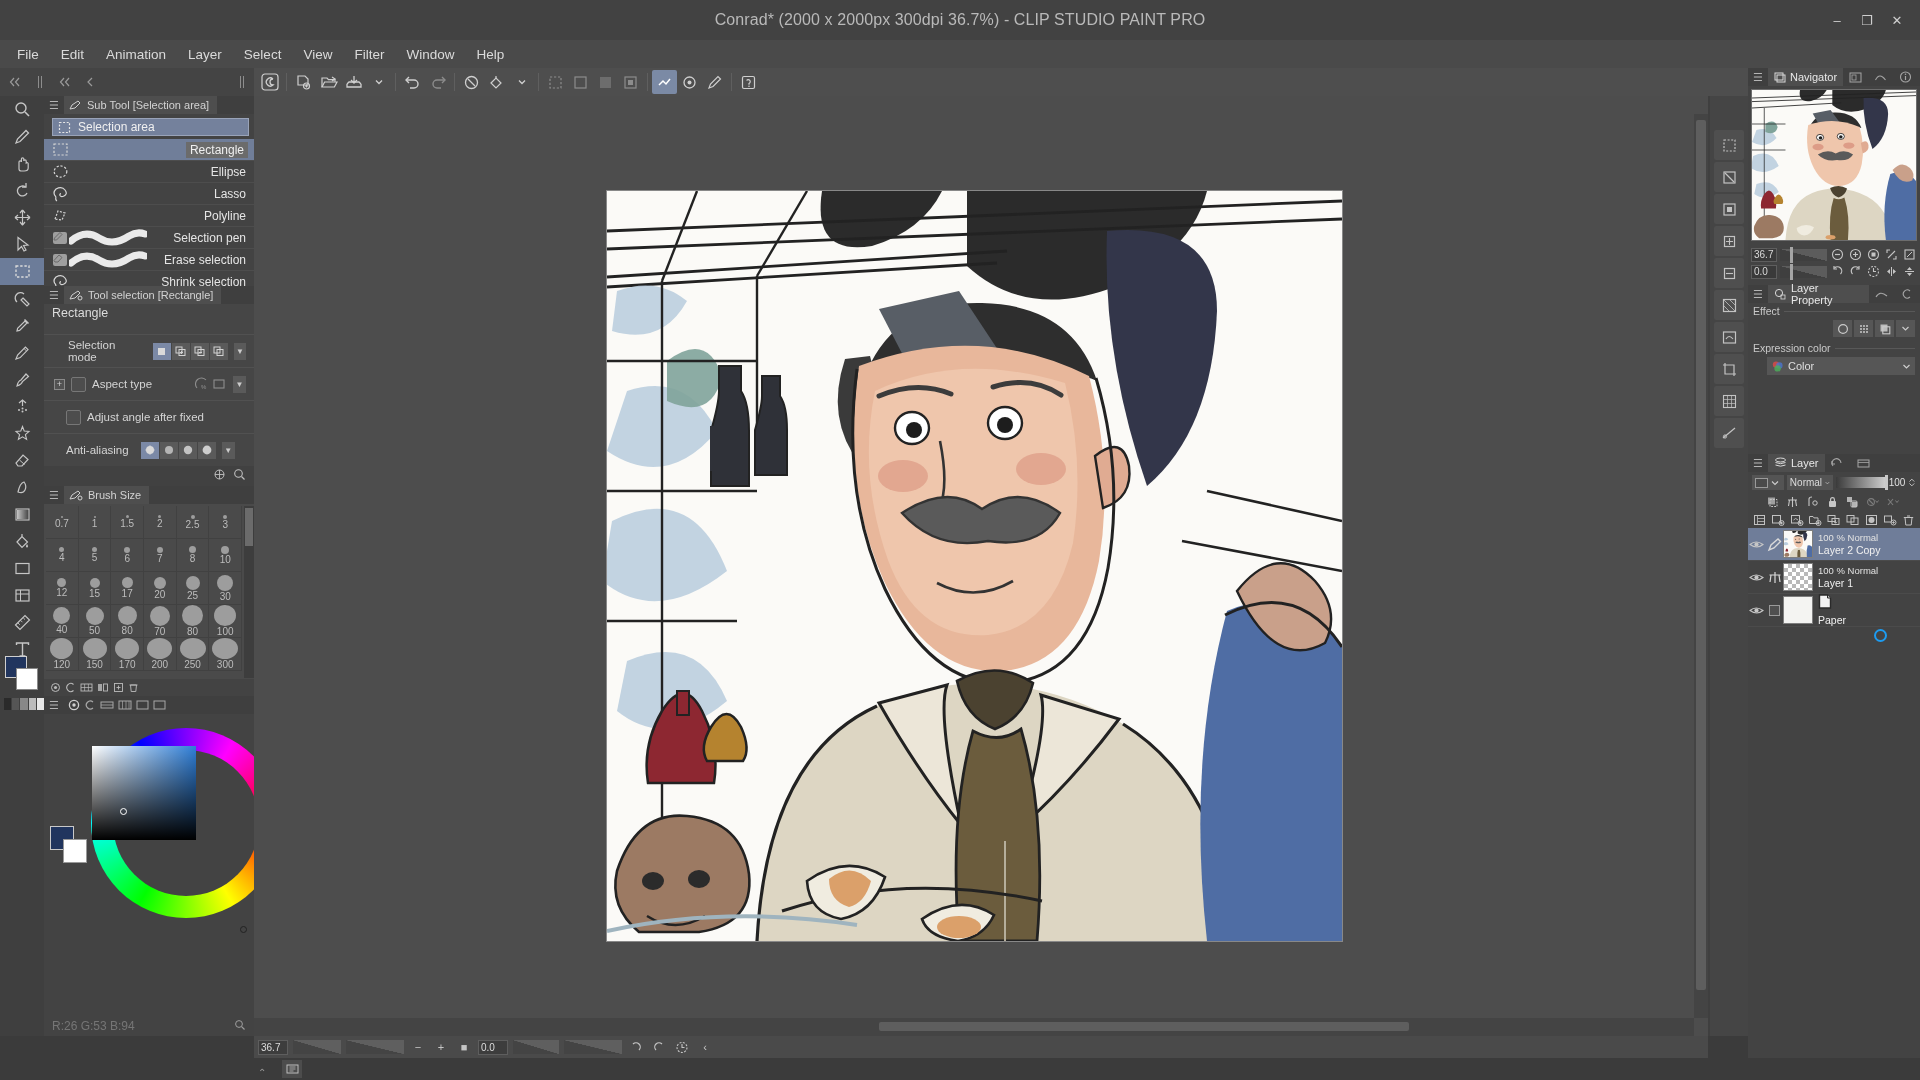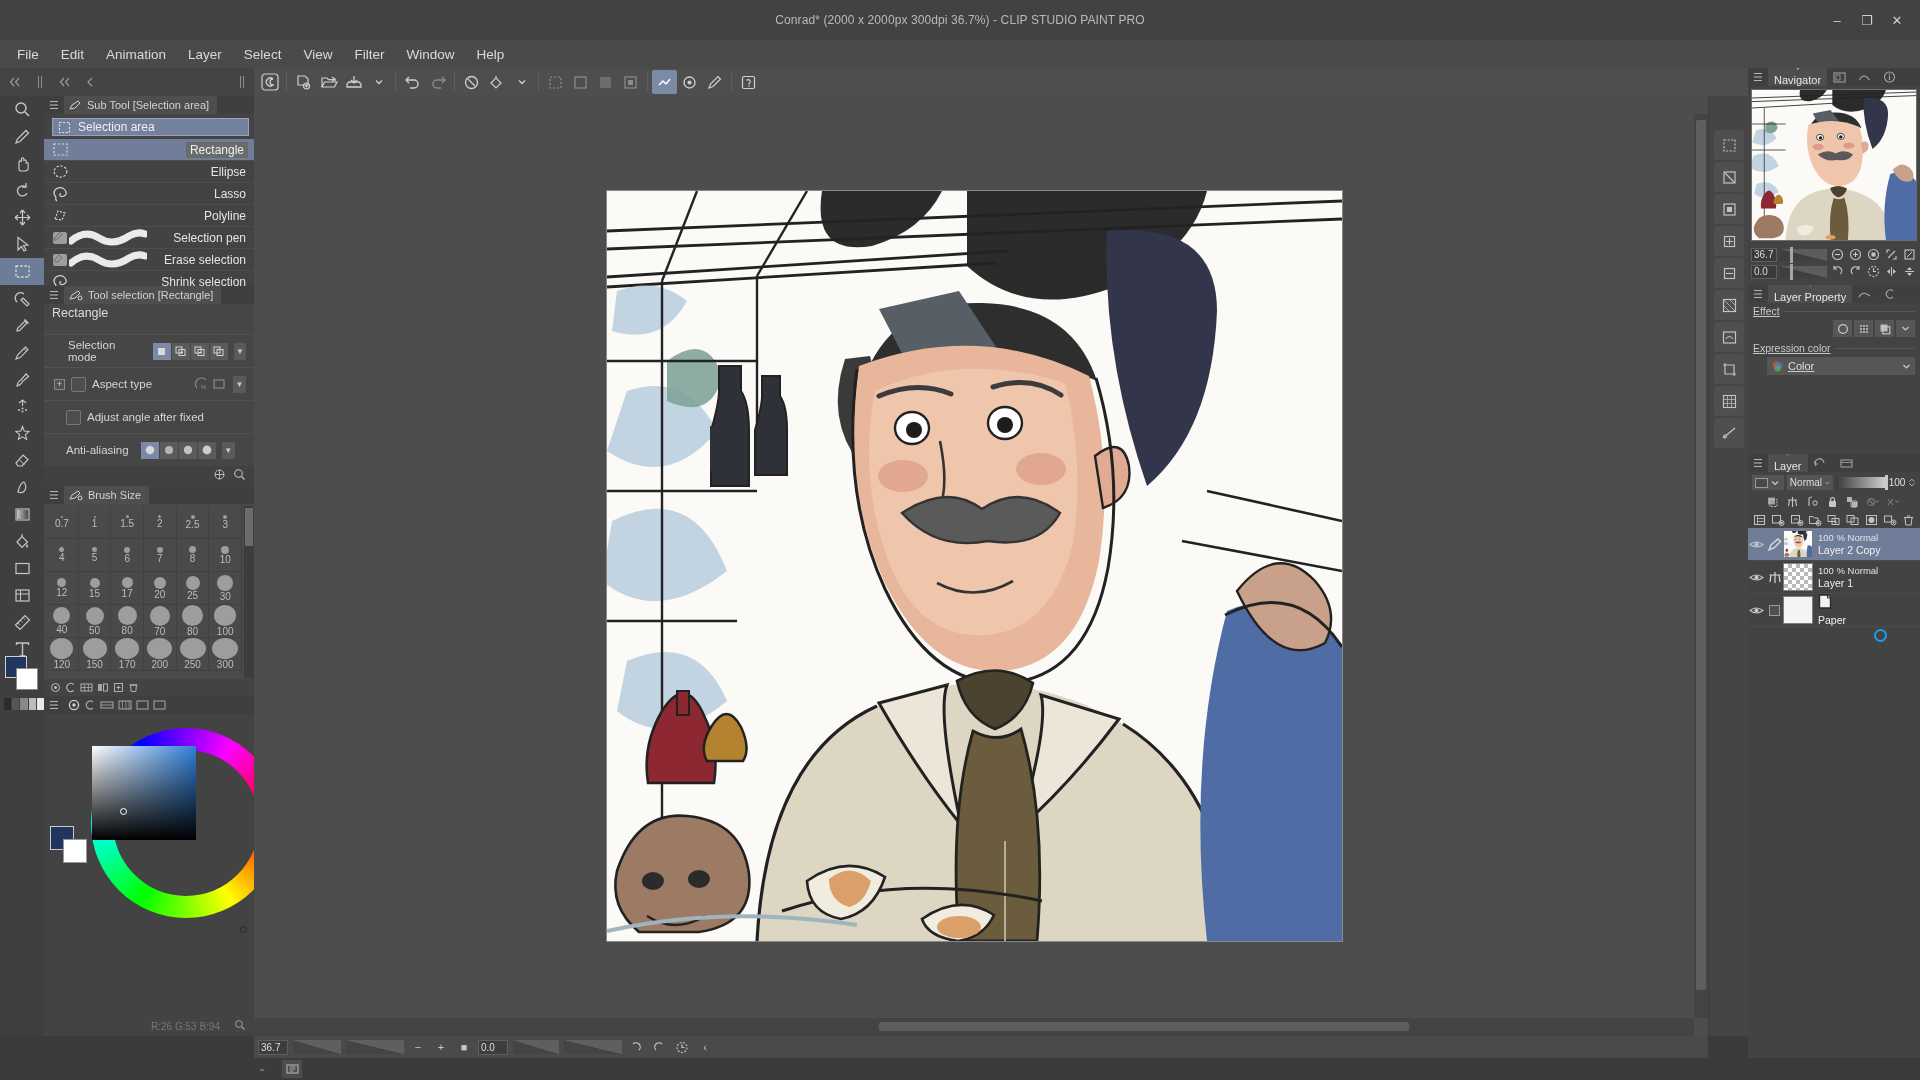--- a/index.html
+++ b/index.html
@@ -3,21 +3,21 @@
 <meta charset="utf-8">
 <style>
   * { box-sizing: border-box; margin:0; padding:0; }
   html,body{ width:1920px; height:1080px; overflow:hidden; background:#3b3b3b;
     font-family:"Liberation Sans", sans-serif; color:#c8c8c8; }
   #app{ position:relative; width:1920px; height:1080px; background:#3b3b3b; }
 
   
   .titlebar{ position:absolute; left:0; top:0; width:1920px; height:40px;
     background:#424242; display:flex; align-items:center; justify-content:center; }
-  .titlebar .tt{ font-size:12px; color:#b9b9b9; letter-spacing:.1px; }
+  .titlebar .tt{ font-size:16px; color:#b9b9b9; letter-spacing:.1px; }
   .wctrls{ position:absolute; right:8px; top:0; height:40px; display:flex; align-items:center; gap:0; }
   .wbtn{ width:30px; height:40px; display:flex; align-items:center; justify-content:center;
     color:#cfcfcf; font-size:13px; }
 
   
   .menubar{ position:absolute; left:0; top:40px; width:1920px; height:28px;
     background:#4a4a4a; display:flex; align-items:center; padding-left:6px; }
   .menubar .mi{ font-size:13.5px; color:#dadada; padding:5px 11px; border-radius:2px; }
 
   
@@ -97,21 +97,21 @@
     background:conic-gradient(from 90deg, #ff0000, #ffff00, #00ff00, #00ffff, #0000ff, #ff00ff, #ff0000); }
   .cw-in{ position:absolute; left:22px; top:22px; width:146px; height:146px; border-radius:50%; background:#434343; }
   .sv{ position:absolute; left:48px; top:50px; width:104px; height:94px;
     background:linear-gradient(to right,#ffffff,#2f7fd8); }
   .sv2{ position:absolute; inset:0; background:linear-gradient(to bottom, rgba(0,0,0,0), #000); }
   .cw-mark{ position:absolute; width:7px; height:7px; border:1.5px solid #fff; border-radius:50%; }
   .swatches{ position:absolute; left:6px; top:130px; width:40px; height:44px; }
   .sw-a{ position:absolute; left:0; top:0; width:24px; height:24px; background:#21355e; border:1px solid #c9c9c9; }
   .sw-b{ position:absolute; left:13px; top:13px; width:24px; height:24px; background:#ffffff; border:1px solid #999; }
   .cp-foot{ position:absolute; left:0; right:0; bottom:0; height:20px; display:flex;
-    align-items:center; justify-content:flex-end; padding:0 8px; font-size:10px; color:#9e9e9e;gap:14px; }
+    align-items:center; justify-content:space-between; padding:0 8px; font-size:12px; color:#9e9e9e; }
 
   
   .canvasdock{ position:absolute; left:254px; top:96px; right:212px; bottom:44px; background:#4d4d4d; }
   .tabstrip{ position:absolute; left:0; top:0; right:0; height:18px; background:#424242; display:flex; }
   .doctab{ height:18px; background:#74819c; display:flex; align-items:center; gap:30px;
     padding:0 8px; font-size:11.5px; color:#ffffff; }
   .doctab .dot{ width:7px; height:7px; border-radius:50%; background:#c6cede; }
   .tabstrip-right{ position:absolute; right:6px; top:0; height:18px; display:flex; align-items:center; color:#a8a8a8; }
   .cv-area{ position:absolute; left:0; top:18px; right:14px; bottom:18px; background:#4d4d4d;
     display:flex; align-items:center; justify-content:center; }
@@ -132,34 +132,34 @@
   .rr-btn{ width:30px; height:30px; display:flex; align-items:center; justify-content:center;
     background:#4f4f4f; color:#c3c3c3; border-radius:2px; }
   .rr-top{ position:absolute; right:172px; top:96px; width:38px; height:34px;
     display:flex; align-items:center; justify-content:center; }
 
   
   .rdock{ position:absolute; right:0; top:68px; width:172px; bottom:0; background:#434343; }
   .rd-tabrow{ height:18px; background:#3f3f3f; display:flex; align-items:center; }
   .rd-tab{ height:18px; padding:0 6px; display:flex; align-items:center; gap:4px;
     font-size:11px; color:#c9c9c9; }
-  .rd-tab.on{ background:#4e4e4e; color:#e8e8e8;flex-direction:column; }
+  .rd-tab.on{ background:#4e4e4e; color:#e8e8e8; }
   .navprev{ margin:3px; height:152px; background:#fbfaf7; position:relative; overflow:hidden; border:1px solid #6d6d6d;}
   .navprev svg{ width:100%; height:100%; display:block; }
   .nav-ctrl{ padding:2px 3px; }
   .nav-row{ display:flex; align-items:center; gap:3px; height:17px; }
   .numfield{ width:26px; height:14px; background:#3a3a3a; border:1px solid #5e5e5e;
     font-size:10px; color:#d8d8d8; display:flex; align-items:center; padding-left:2px; }
   .slider{ position:relative; flex:1; height:12px; background:#3f3f3f; }
   .slider .fill{ position:absolute; left:0; bottom:0; width:100%; height:100%;
     background:linear-gradient(to top right, #3f3f3f 49.5%, #5c5c5c 50%); }
   .slider .knob{ position:absolute; width:3px; top:-2px; height:16px; background:#a5a5a5; }
   .nicon{ width:15px; height:15px; display:flex; align-items:center; justify-content:center; color:#c0c0c0; }
 
-  .lp-sec{ padding:2px 5px;text-decoration:underline; }
+  .lp-sec{ padding:2px 5px; }
   .lp-legend{ font-size:10.5px; color:#c9c9c9; display:flex; align-items:center; gap:4px; }
   .lp-legend:after{ content:""; flex:1; height:1px; background:#585858; }
   .lp-eff{ display:flex; justify-content:flex-end; gap:2px; margin:3px 0 5px; }
   .effbtn{ width:19px; height:17px; background:#565656; display:flex; align-items:center; justify-content:center; color:#c8c8c8; }
   .combo{ height:18px; background:#565656; display:flex; align-items:center; gap:4px;
     padding:0 4px; font-size:11px; color:#dedede; margin:3px 0 0 14px; }
 
   
   .layerpal{ position:absolute; left:0; right:0; top:386px; bottom:0; background:#434343; }
   .lyr-top{ display:flex; align-items:center; gap:3px; padding:3px 4px; }

